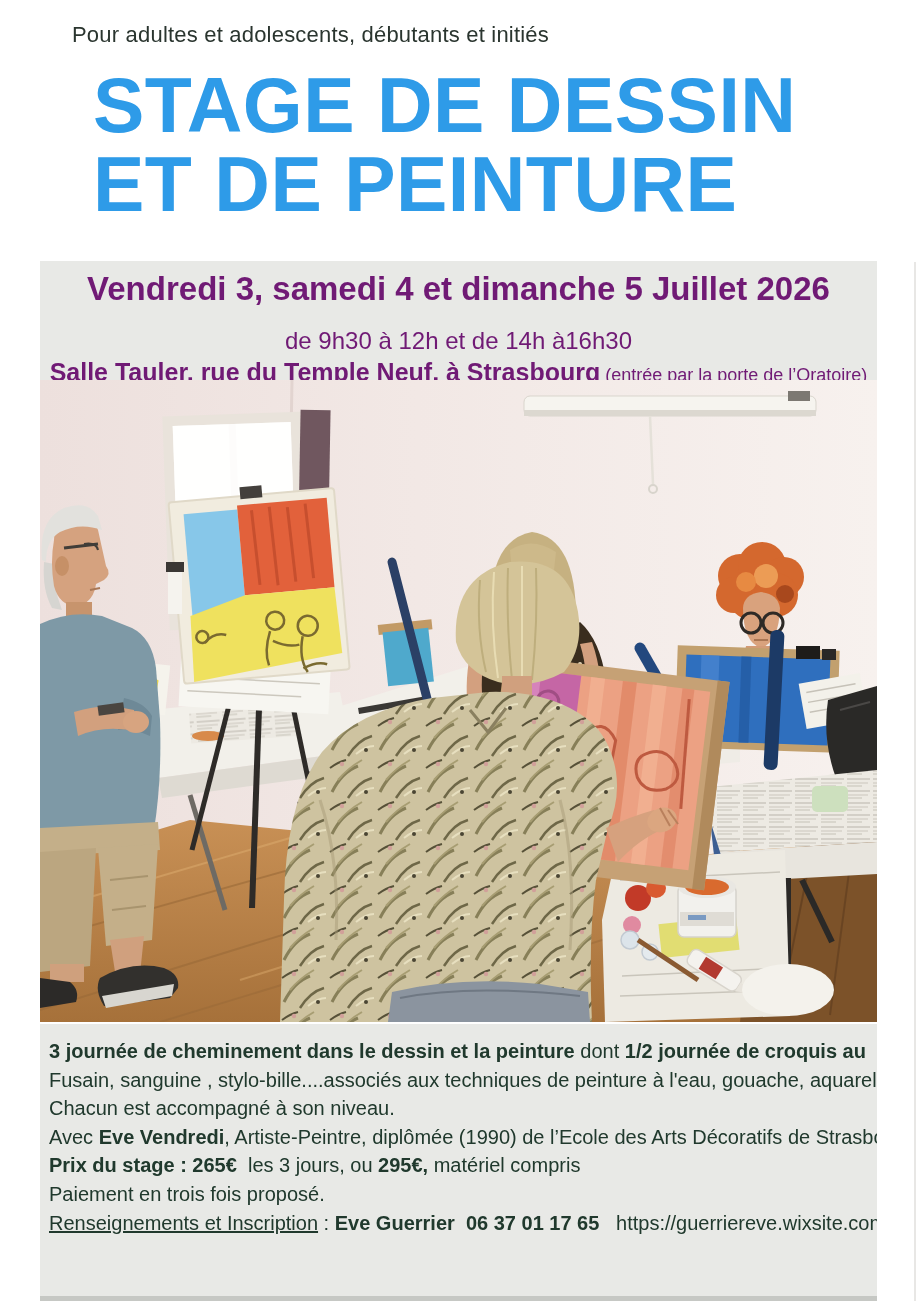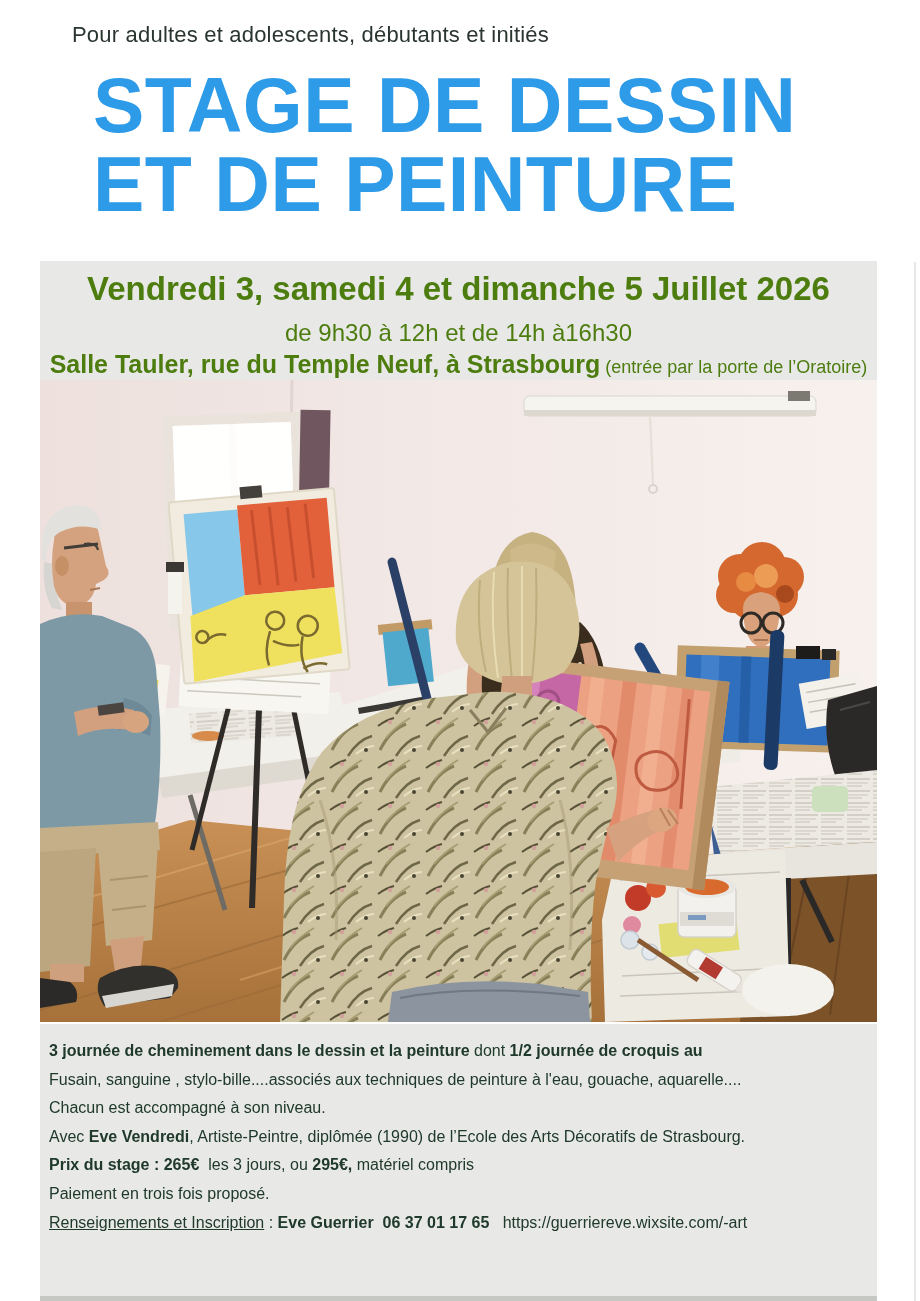--- a/index.html
+++ b/index.html
@@ -5,31 +5,31 @@
   html,body{margin:0;padding:0;background:#ffffff;}
   .page{position:relative;width:920px;height:1301px;background:#ffffff;overflow:hidden;
         font-family:"Liberation Sans", sans-serif;}
   .edge-shadow{position:absolute;left:914px;top:262px;width:2px;height:1039px;background:#E8E7E5;}
 
   .tagline{position:absolute;left:72px;top:22px;font-size:22px;color:#2A352F;letter-spacing:0.2px;}
   .title{position:absolute;left:93px;top:66px;font-size:77px;font-weight:bold;color:#2E9BE8;
          line-height:79px;letter-spacing:0.5px;}
 
   .banner{position:absolute;left:40px;top:261px;width:837px;height:147px;background:#E8E9E6;
-          text-align:center;color:#4d7c0f;overflow:hidden;}
+          text-align:center;color:#701a75;overflow:hidden;}
   .banner .date{margin-top:9px;font-size:33px;font-weight:bold;}
-  .banner .hours{font-size:24px;margin-top:11px;}
+  .banner .hours{font-size:24px;margin-top:19px;}
   .banner .venue{font-size:25px;font-weight:bold;margin-top:3px;white-space:pre;}
   .banner .venue .note{font-size:18px;font-weight:normal;}
 
   .photo{position:absolute;left:40px;top:380px;width:837px;height:642px;background:#F2E9E6;}
   .photo svg{display:block;}
 
   .details{position:absolute;left:40px;top:1024px;width:837px;height:277px;background:#E8E9E6;
-           color:#20392D;font-size:16px;padding:13px 6px 0 9px;box-sizing:border-box;
+           color:#20392D;font-size:20px;padding:13px 6px 0 9px;box-sizing:border-box;
            border-bottom:5px solid #C6C8C4;overflow:hidden;}
   .dline{display:block;height:28.6px;line-height:28.6px;white-space:pre;}
   .b{font-weight:bold;}
   .u{text-decoration:underline;}
 </style>
 </head>
 <body>
 
 <div class="page">
 

